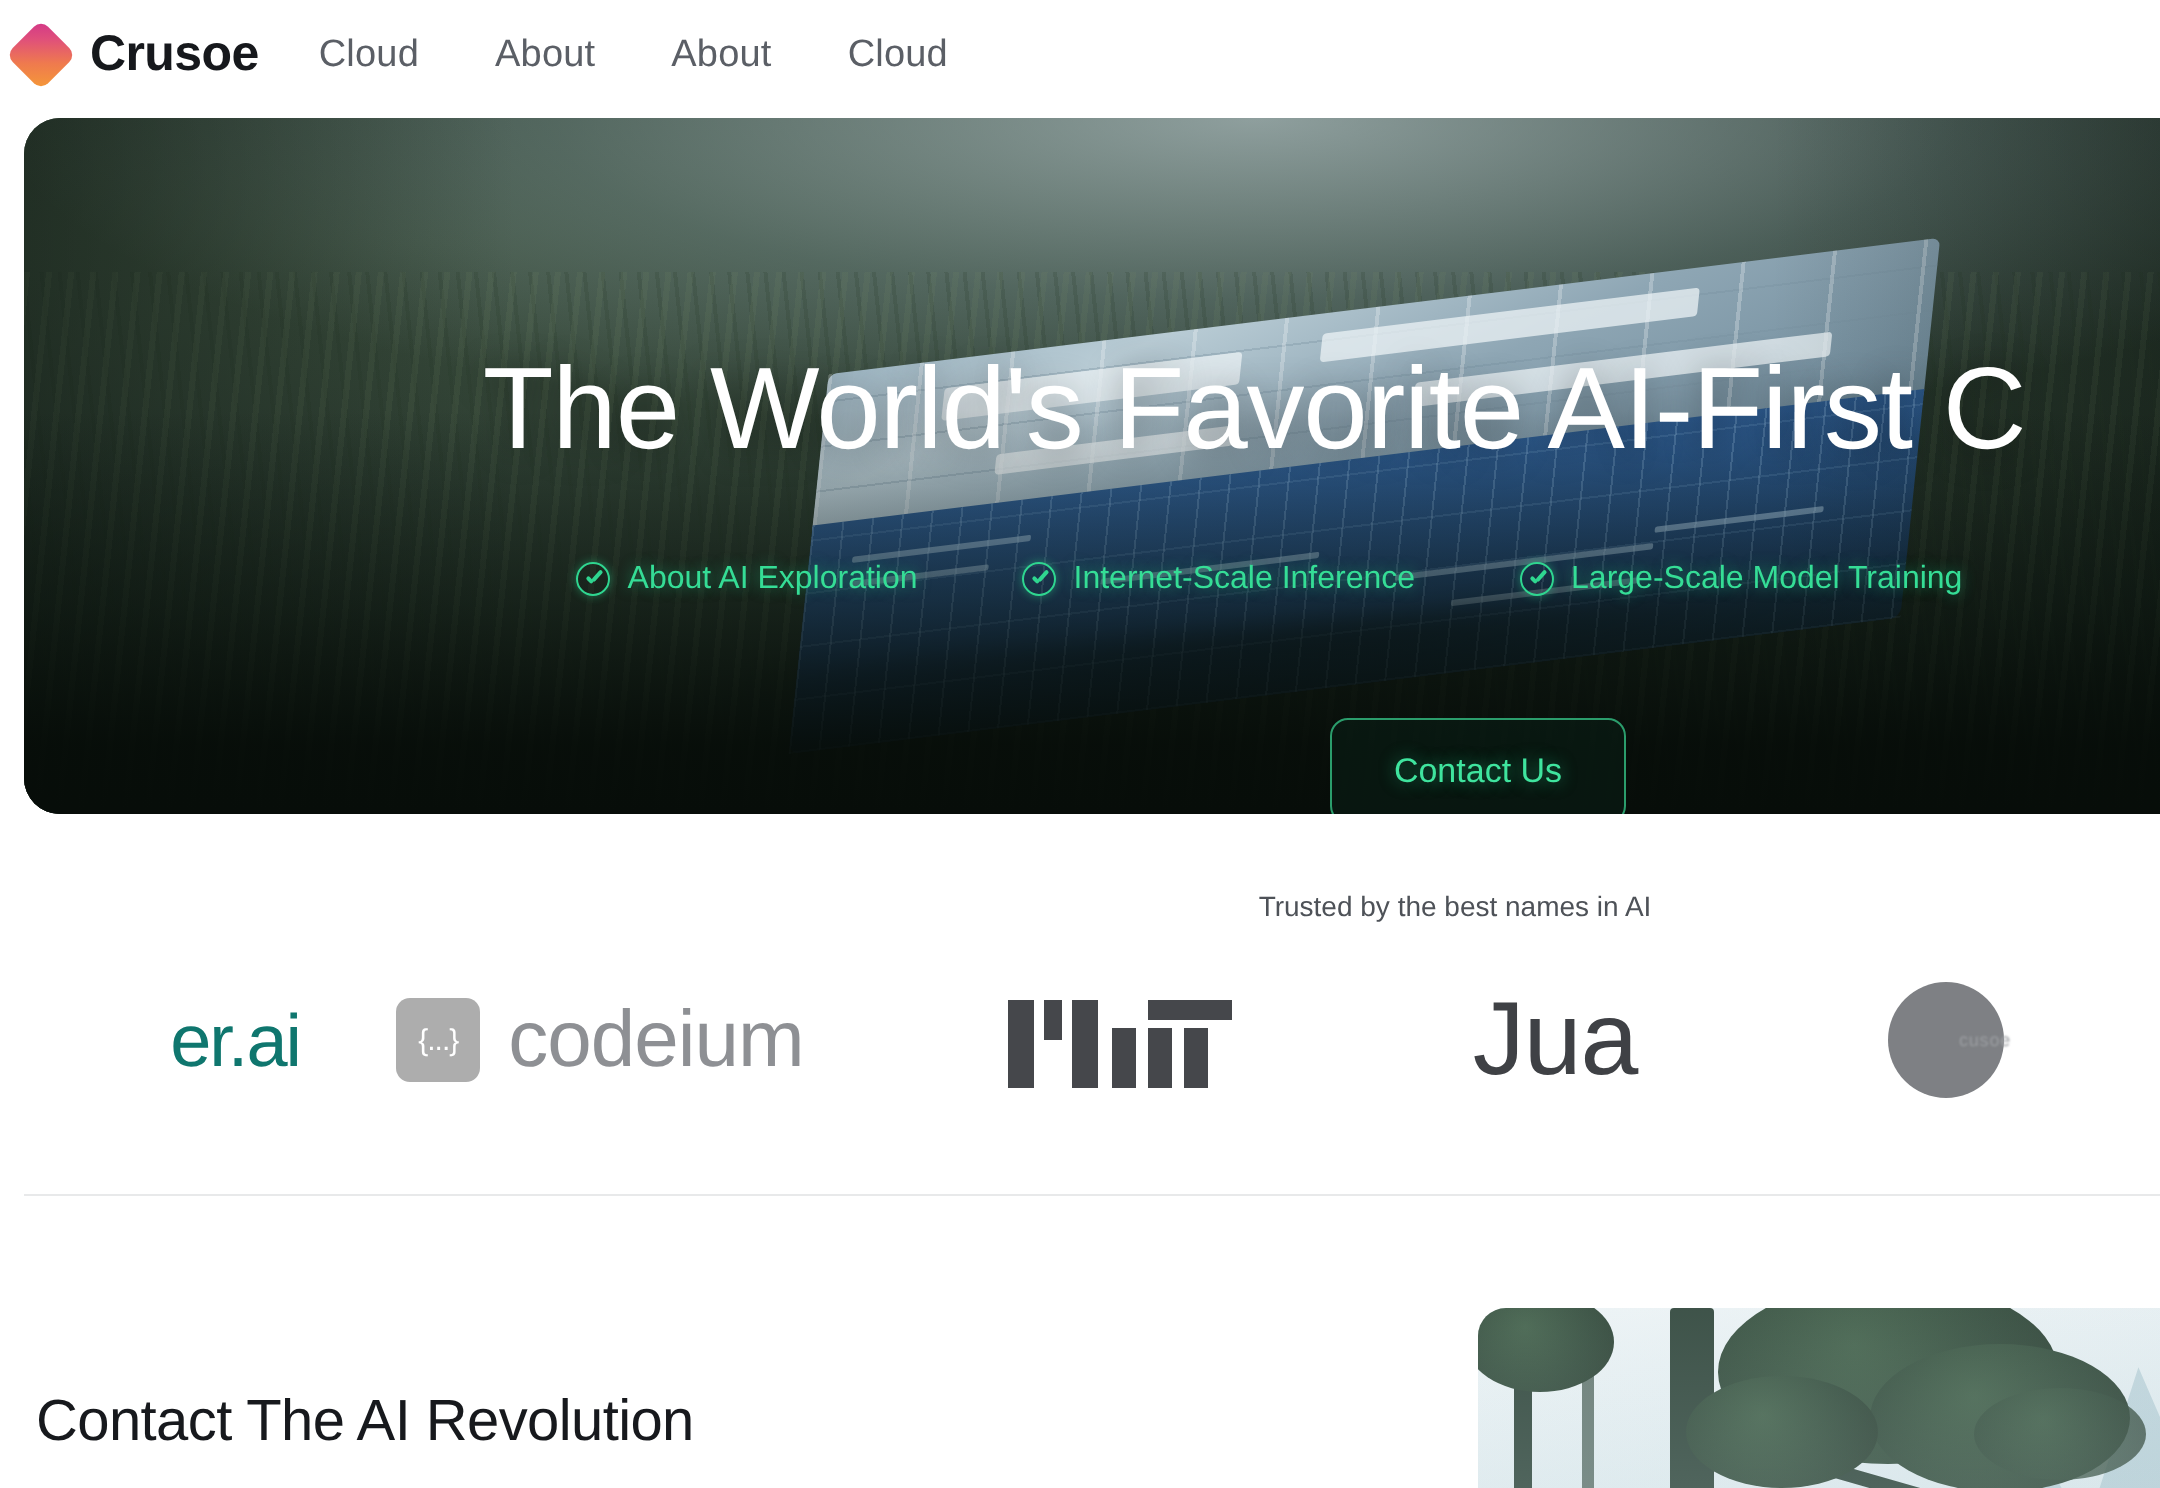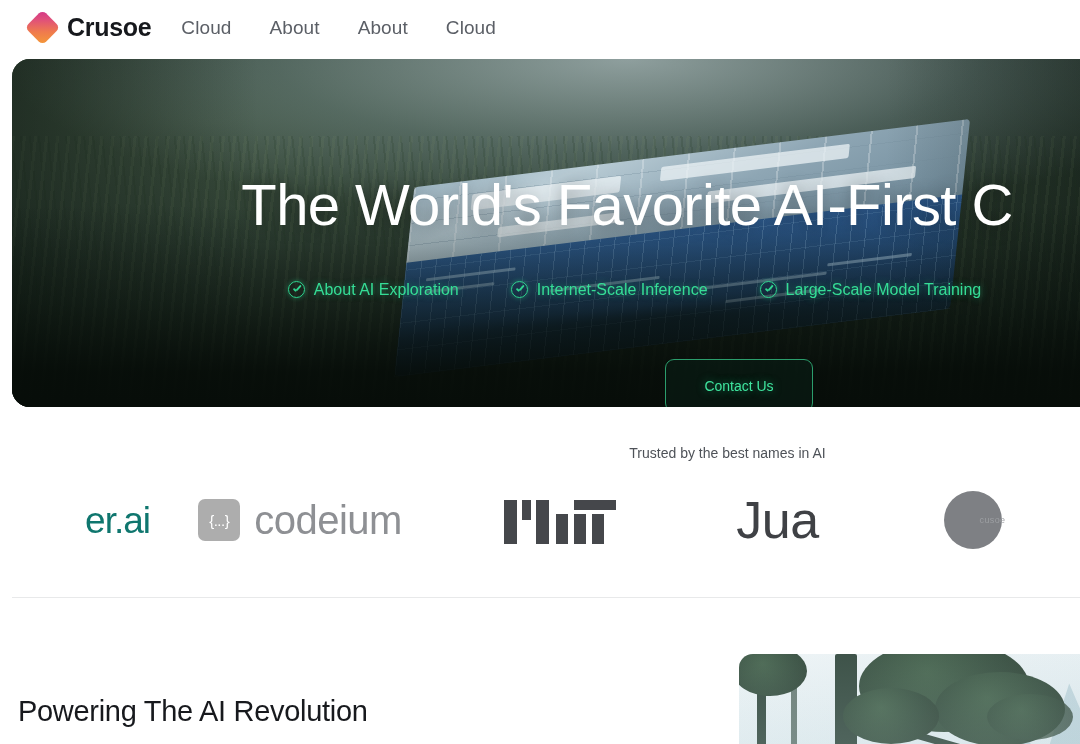--- a/index.html
+++ b/index.html
@@ -8,21 +8,21 @@
     width:1080px; height:744px;
     background:#ffffff;
     font-family:"Liberation Sans", sans-serif;
     overflow:hidden;
   }
   body { position:relative; }
 
   
   .navbar{
     position:absolute; left:0; top:0; width:1080px; height:54px;
-    display:flex; align-items:center; background:#ffffff; z-index:20;padding-left:22px;
+    display:flex; align-items:center; background:#ffffff; z-index:20;
   }
   .brand{ display:flex; align-items:center; margin-left:8px; }
   .logo-diamond{
     width:25px; height:25px; border-radius:5px;
     background:linear-gradient(135deg,#d1348a 0%,#e0507a 28%,#ef7a4e 62%,#f59b36 100%);
     transform:rotate(45deg);
     margin-right:12px; flex:none;
   }
   .brand-name{
     font-size:25px; font-weight:bold; color:#16181c;
@@ -145,21 +145,21 @@
   }
   .hero-cta{
     position:absolute; left:653px; top:300px;
     width:148px; height:53px;
     border:1.6px solid #2b9d6c; border-radius:9px;
     background:rgba(10,36,26,.42);
     display:flex; align-items:center; justify-content:center;
     cursor:pointer;
   }
   .hero-cta-label{
-    font-size:14px; color:#3fe49e; font-weight:500; line-height:1;
+    font-size:17px; color:#3fe49e; font-weight:500; line-height:1;
     text-shadow:0 0 8px rgba(40,210,140,.55);
   }
 
   
   .trusted-caption{
     position:absolute; left:0; top:446px; width:1455px;
     text-align:center; font-size:14px; color:#4e5258; line-height:1;
   }
   .logo-row{
     position:absolute; left:-80px; top:480px;
@@ -353,21 +353,21 @@
   </div>
 
   <div class="logo-cell lg-wheel">
     
   </div>
 
 </div>
 
 <div class="divider"></div>
 
-<div class="sec-title">Powering The AI Revolution</div>
+<div class="sec-title">Contact The AI Revolution</div>
 
 <div class="sec-image">
   <div class="forest">
     <div class="forest-sky"></div>
     <div class="forest-mtn"></div>
 
     <div class="forest-trunk" style="left:18px;top:10px;width:9px;height:290px;"></div>
     <div class="forest-trunk" style="left:52px;top:26px;width:6px;height:274px;opacity:.7;"></div>
     <div class="forest-trunk" style="left:96px;top:0px;width:22px;height:300px;"></div>
     <div class="forest-trunk" style="left:116px;top:60px;width:120px;height:7px;transform:rotate(16deg);transform-origin:0 50%;"></div>

